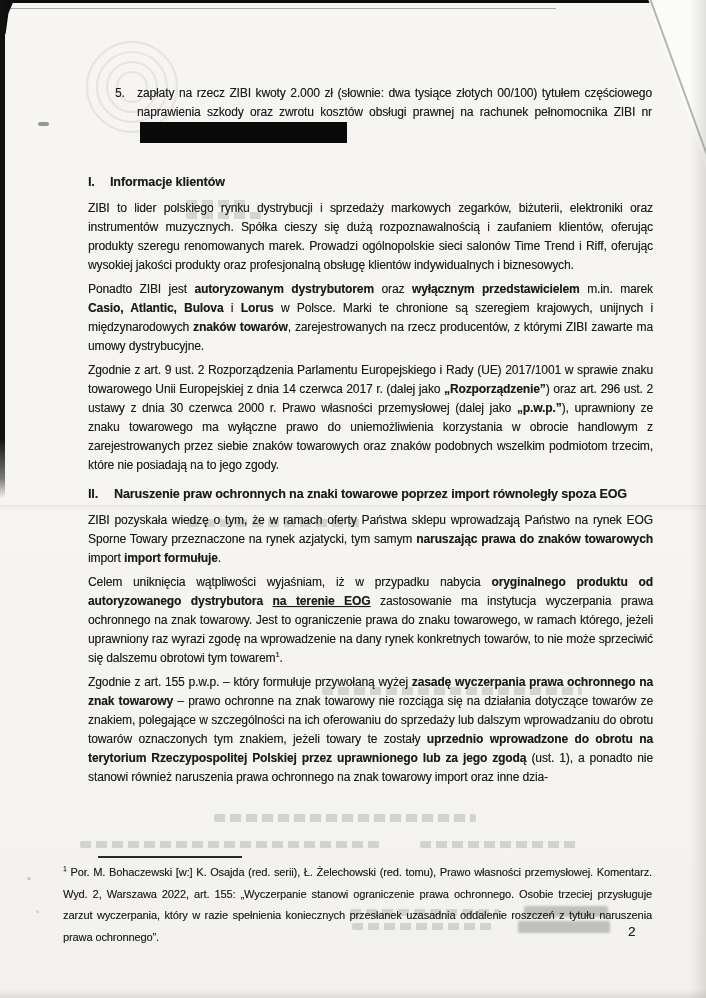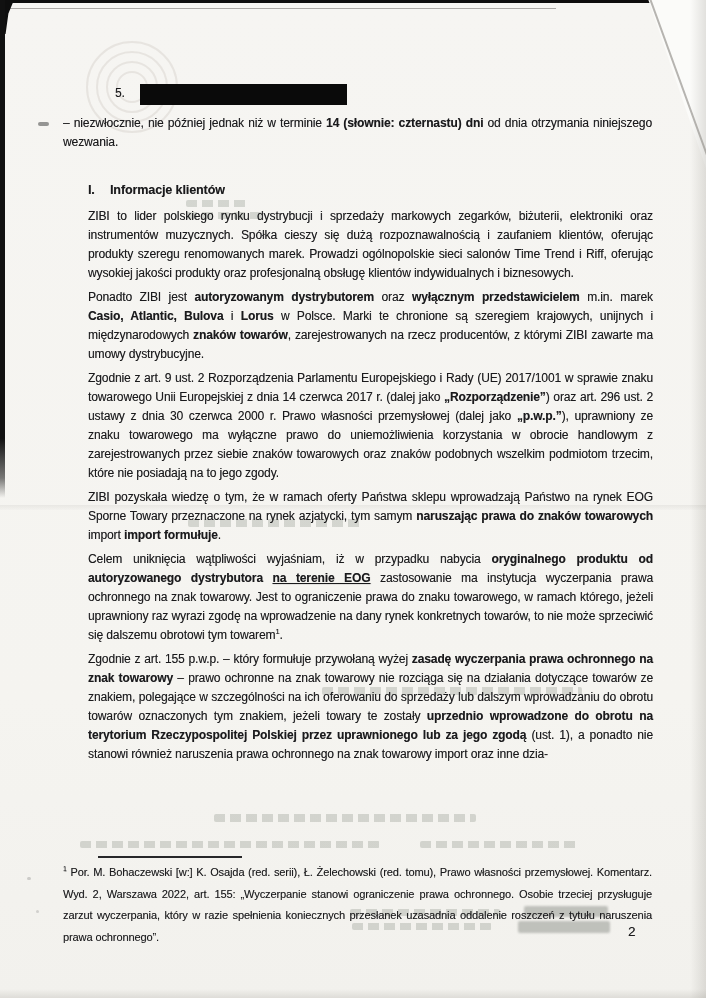--- a/index.html
+++ b/index.html
@@ -90,30 +90,33 @@
   <div class="bleed" style="left:80px;top:841px;width:300px;" data-name="bleedthrough-text"></div>
   <div class="bleed" style="left:420px;top:841px;width:160px;" data-name="bleedthrough-text"></div>
   <div class="bleed" style="left:350px;top:909px;width:150px;" data-name="bleedthrough-text"></div>
   <div class="bleed" style="left:352px;top:923px;width:140px;" data-name="bleedthrough-text"></div>
   <div class="bleed bold" style="left:524px;top:906px;width:84px;height:11px;" data-name="bleedthrough-logo"></div>
   <div class="bleed bold" style="left:518px;top:921px;width:92px;height:12px;" data-name="bleedthrough-logo"></div>
 
   <div class="flow" id="flow" data-name="letter-body">
       <div class="block b-item" data-name="claim-item-5">
         <span class="marker" data-name="claim-item-5-marker">5.</span>
-        <span class="btext"><span class="redaction" data-name="redaction-bar"></span></span>
+        <span class="btext"><span>zapłaty na rzecz ZIBI kwoty 2.000 zł (słownie: dwa tysiące złotych 00/100) tytułem częściowego naprawienia szkody oraz zwrotu kosztów obsługi prawnej na rachunek pełnomocnika ZIBI nr</span><span class="redaction" data-name="redaction-bar"></span></span>
       </div>
-      <div class="block b-wide" data-name="deadline-clause"><span>– niezwłocznie, nie później jednak niż w terminie </span><span class="bold">14 (słownie: czternastu) dni</span><span> od dnia otrzymania niniejszego wezwania.</span></div>
       <div class="block b-head" data-name="section-i-heading">
         <span class="marker" data-name="section-i-heading-marker">I.</span>
         <span class="btext"><span>Informacje klientów</span></span>
       </div>
       <div class="block b-body" data-name="intro-paragraph-1"><span>ZIBI to lider polskiego rynku dystrybucji i sprzedaży markowych zegarków, biżuterii, elektroniki oraz instrumentów muzycznych. Spółka cieszy się dużą rozpoznawalnością i zaufaniem klientów, oferując produkty szeregu renomowanych marek. Prowadzi ogólnopolskie sieci salonów Time Trend i Riff, oferując wysokiej jakości produkty oraz profesjonalną obsługę klientów indywidualnych i biznesowych.</span></div>
       <div class="block b-body" data-name="intro-paragraph-2"><span>Ponadto ZIBI jest </span><span class="bold">autoryzowanym dystrybutorem</span><span> oraz </span><span class="bold">wyłącznym przedstawicielem</span><span> m.in. marek </span><span class="bold">Casio, Atlantic, Bulova</span><span> i </span><span class="bold">Lorus</span><span> w Polsce. Marki te chronione są szeregiem krajowych, unijnych i międzynarodowych </span><span class="bold">znaków towarów</span><span>, zarejestrowanych na rzecz producentów, z którymi ZIBI zawarte ma umowy dystrybucyjne.</span></div>
       <div class="block b-body" data-name="intro-paragraph-3"><span>Zgodnie z art. 9 ust. 2 Rozporządzenia Parlamentu Europejskiego i Rady (UE) 2017/1001 w sprawie znaku towarowego Unii Europejskiej z dnia 14 czerwca 2017 r. (dalej jako </span><span class="bold">„Rozporządzenie”</span><span>) oraz art. 296 ust. 2 ustawy z dnia 30 czerwca 2000 r. Prawo własności przemysłowej (dalej jako </span><span class="bold">„p.w.p.”</span><span>), uprawniony ze znaku towarowego ma wyłączne prawo do uniemożliwienia korzystania w obrocie handlowym z zarejestrowanych przez siebie znaków towarowych oraz znaków podobnych wszelkim podmiotom trzecim, które nie posiadają na to jego zgody.</span></div>
+      <div class="block b-head" data-name="section-ii-heading">
+        <span class="marker" data-name="section-ii-heading-marker">II.</span>
+        <span class="btext"><span>Naruszenie praw ochronnych na znaki towarowe poprzez import równoległy spoza EOG</span></span>
+      </div>
       <div class="block b-body" data-name="infringement-paragraph-1"><span>ZIBI pozyskała wiedzę o tym, że w ramach oferty Państwa sklepu wprowadzają Państwo na rynek EOG Sporne Towary przeznaczone na rynek azjatycki, tym samym </span><span class="bold">naruszając prawa do znaków towarowych</span><span> import </span><span class="bold">import formułuje</span><span>.</span></div>
       <div class="block b-body" data-name="infringement-paragraph-2"><span>Celem uniknięcia wątpliwości wyjaśniam, iż w przypadku nabycia </span><span class="bold">oryginalnego produktu od autoryzowanego dystrybutora</span><span> </span><span class="bold underline">na terenie EOG</span><span> zastosowanie ma instytucja wyczerpania prawa ochronnego na znak towarowy. Jest to ograniczenie prawa do znaku towarowego, w ramach którego, jeżeli uprawniony raz wyrazi zgodę na wprowadzenie na dany rynek konkretnych towarów, to nie może sprzeciwić się dalszemu obrotowi tym towarem</span><sup>1</sup><span>.</span></div>
       <div class="block b-body" data-name="infringement-paragraph-3"><span>Zgodnie z art. 155 p.w.p. – który formułuje przywołaną wyżej </span><span class="bold">zasadę wyczerpania prawa ochronnego na znak towarowy</span><span> – prawo ochronne na znak towarowy nie rozciąga się na działania dotyczące towarów ze znakiem, polegające w szczególności na ich oferowaniu do sprzedaży lub dalszym wprowadzaniu do obrotu towarów oznaczonych tym znakiem, jeżeli towary te zostały </span><span class="bold">uprzednio wprowadzone do obrotu na terytorium Rzeczypospolitej Polskiej przez uprawnionego lub za jego zgodą</span><span> (ust. 1), a ponadto nie stanowi również naruszenia prawa ochronnego na znak towarowy import oraz inne dzia-</span></div>
     </div>
 
   <div class="footnote-rule" data-name="footnote-separator"></div>
   <div class="foot-area" id="foot-area" data-name="footnote-area">
       <div class="block b-foot" data-name="footnote-1"><sup>1</sup><span> Por. M. Bohaczewski [w:] K. Osajda (red. serii), Ł. Żelechowski (red. tomu), Prawo własności przemysłowej. Komentarz. Wyd. 2, Warszawa 2022, art. 155: „Wyczerpanie stanowi ograniczenie prawa ochronnego. Osobie trzeciej przysługuje zarzut wyczerpania, który w razie spełnienia koniecznych przesłanek uzasadnia oddalenie roszczeń z tytułu naruszenia prawa ochronnego”.</span></div>
     </div>
 

